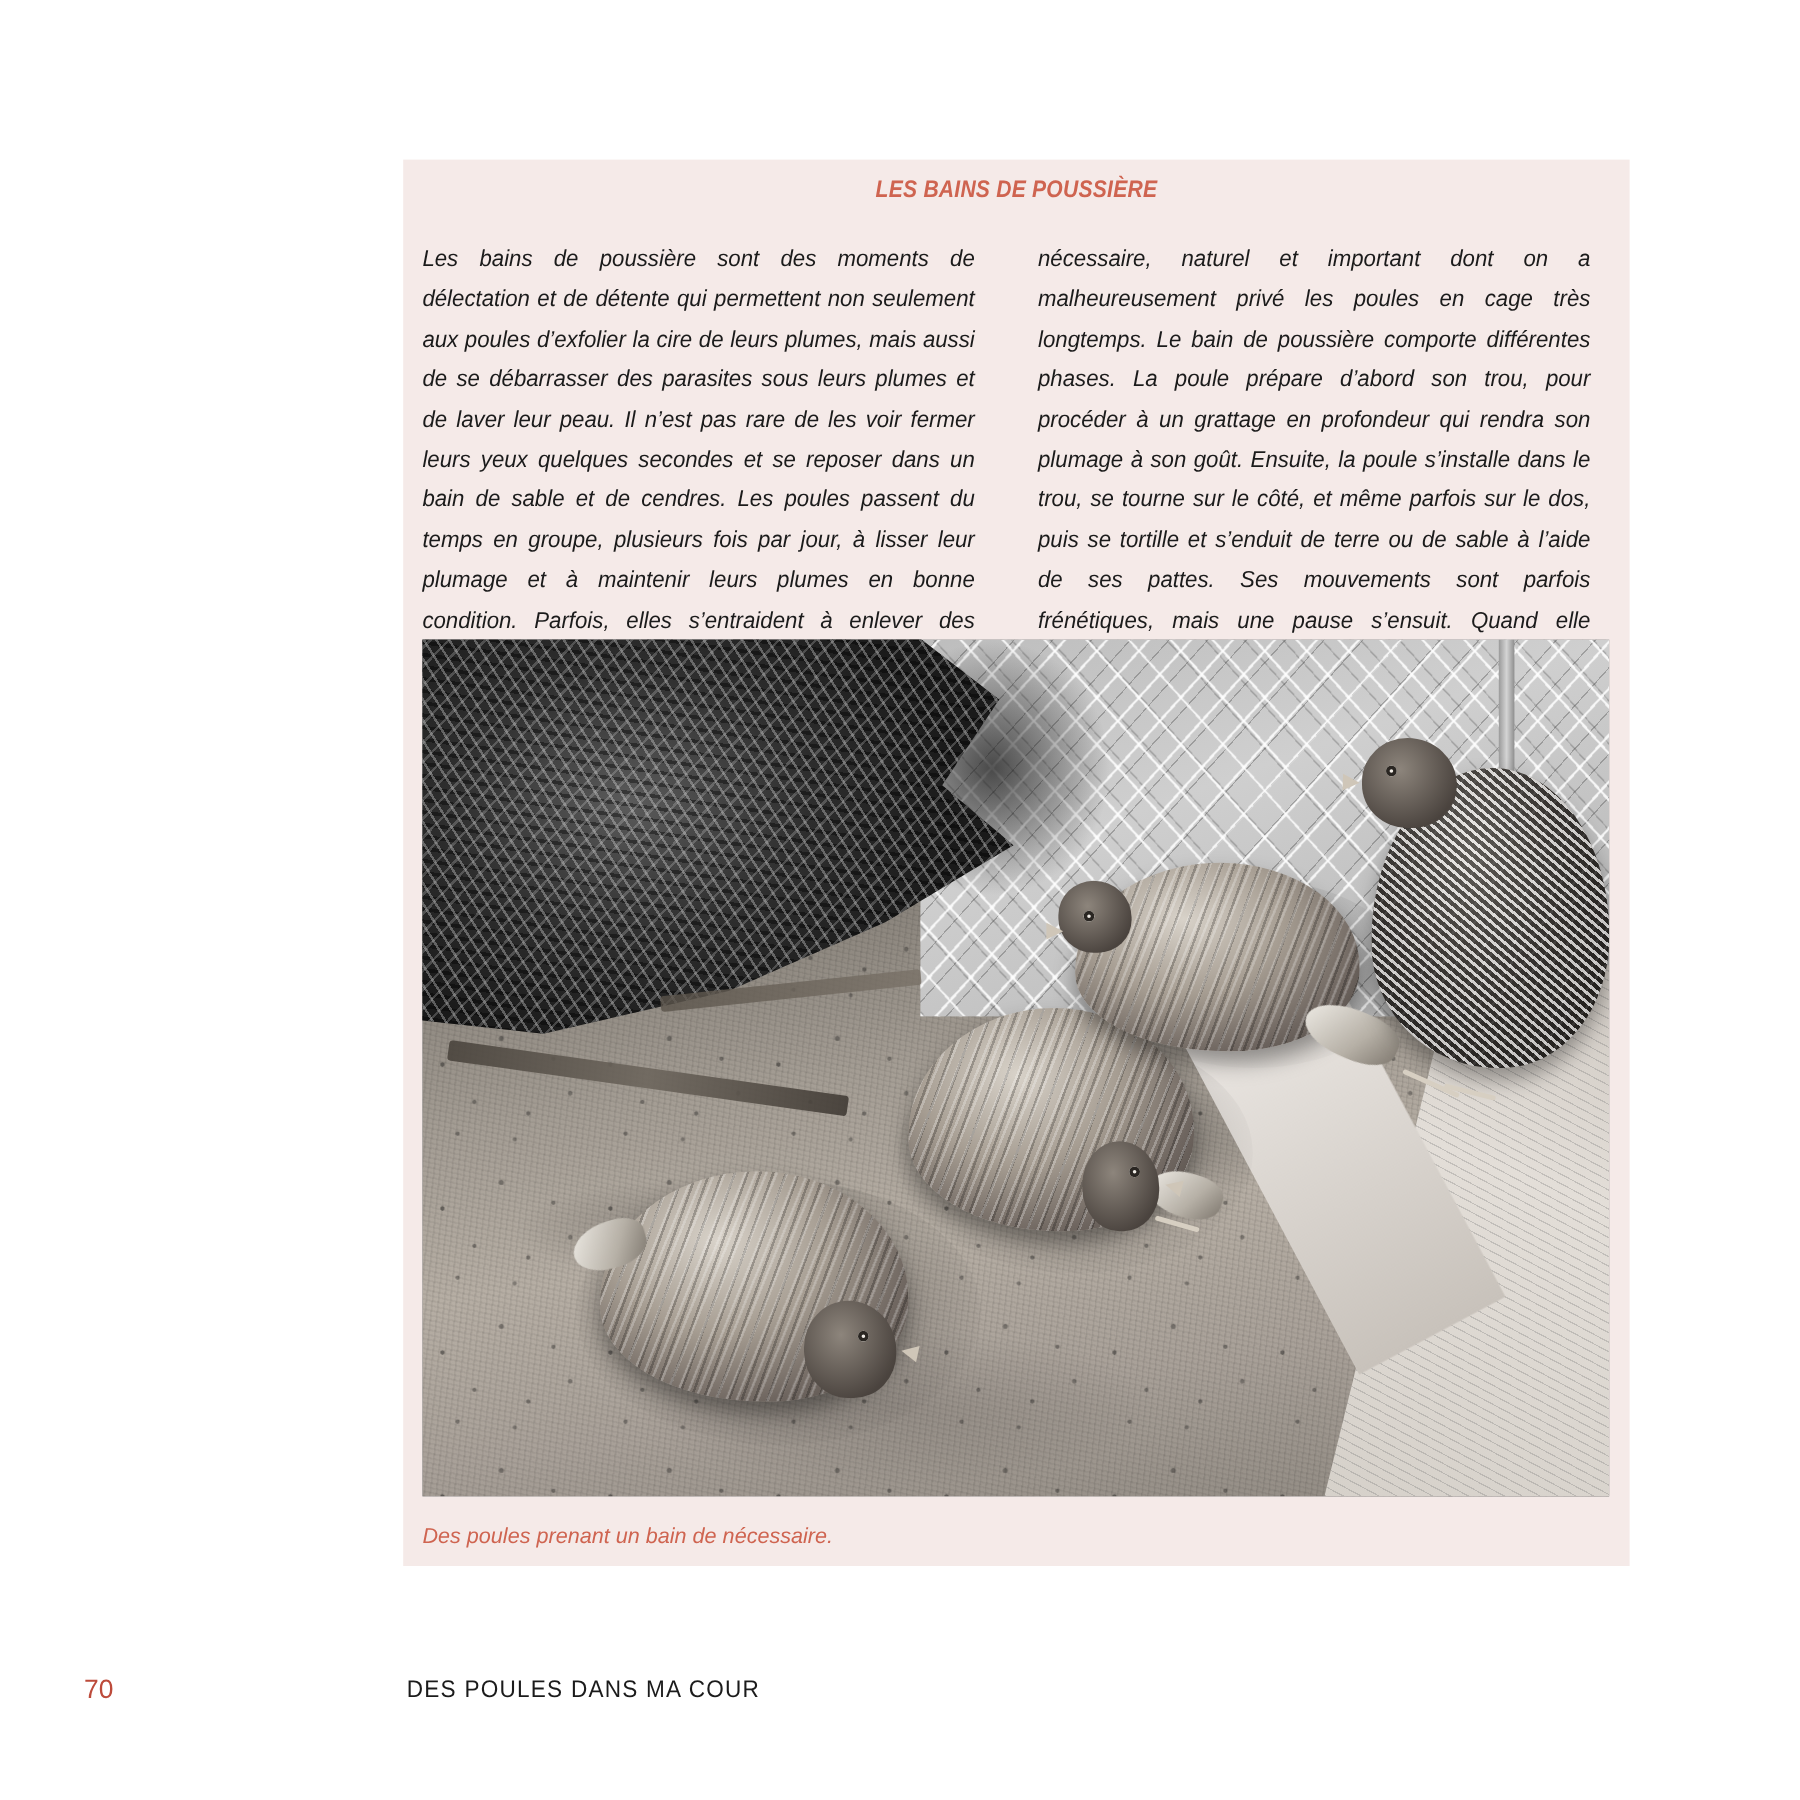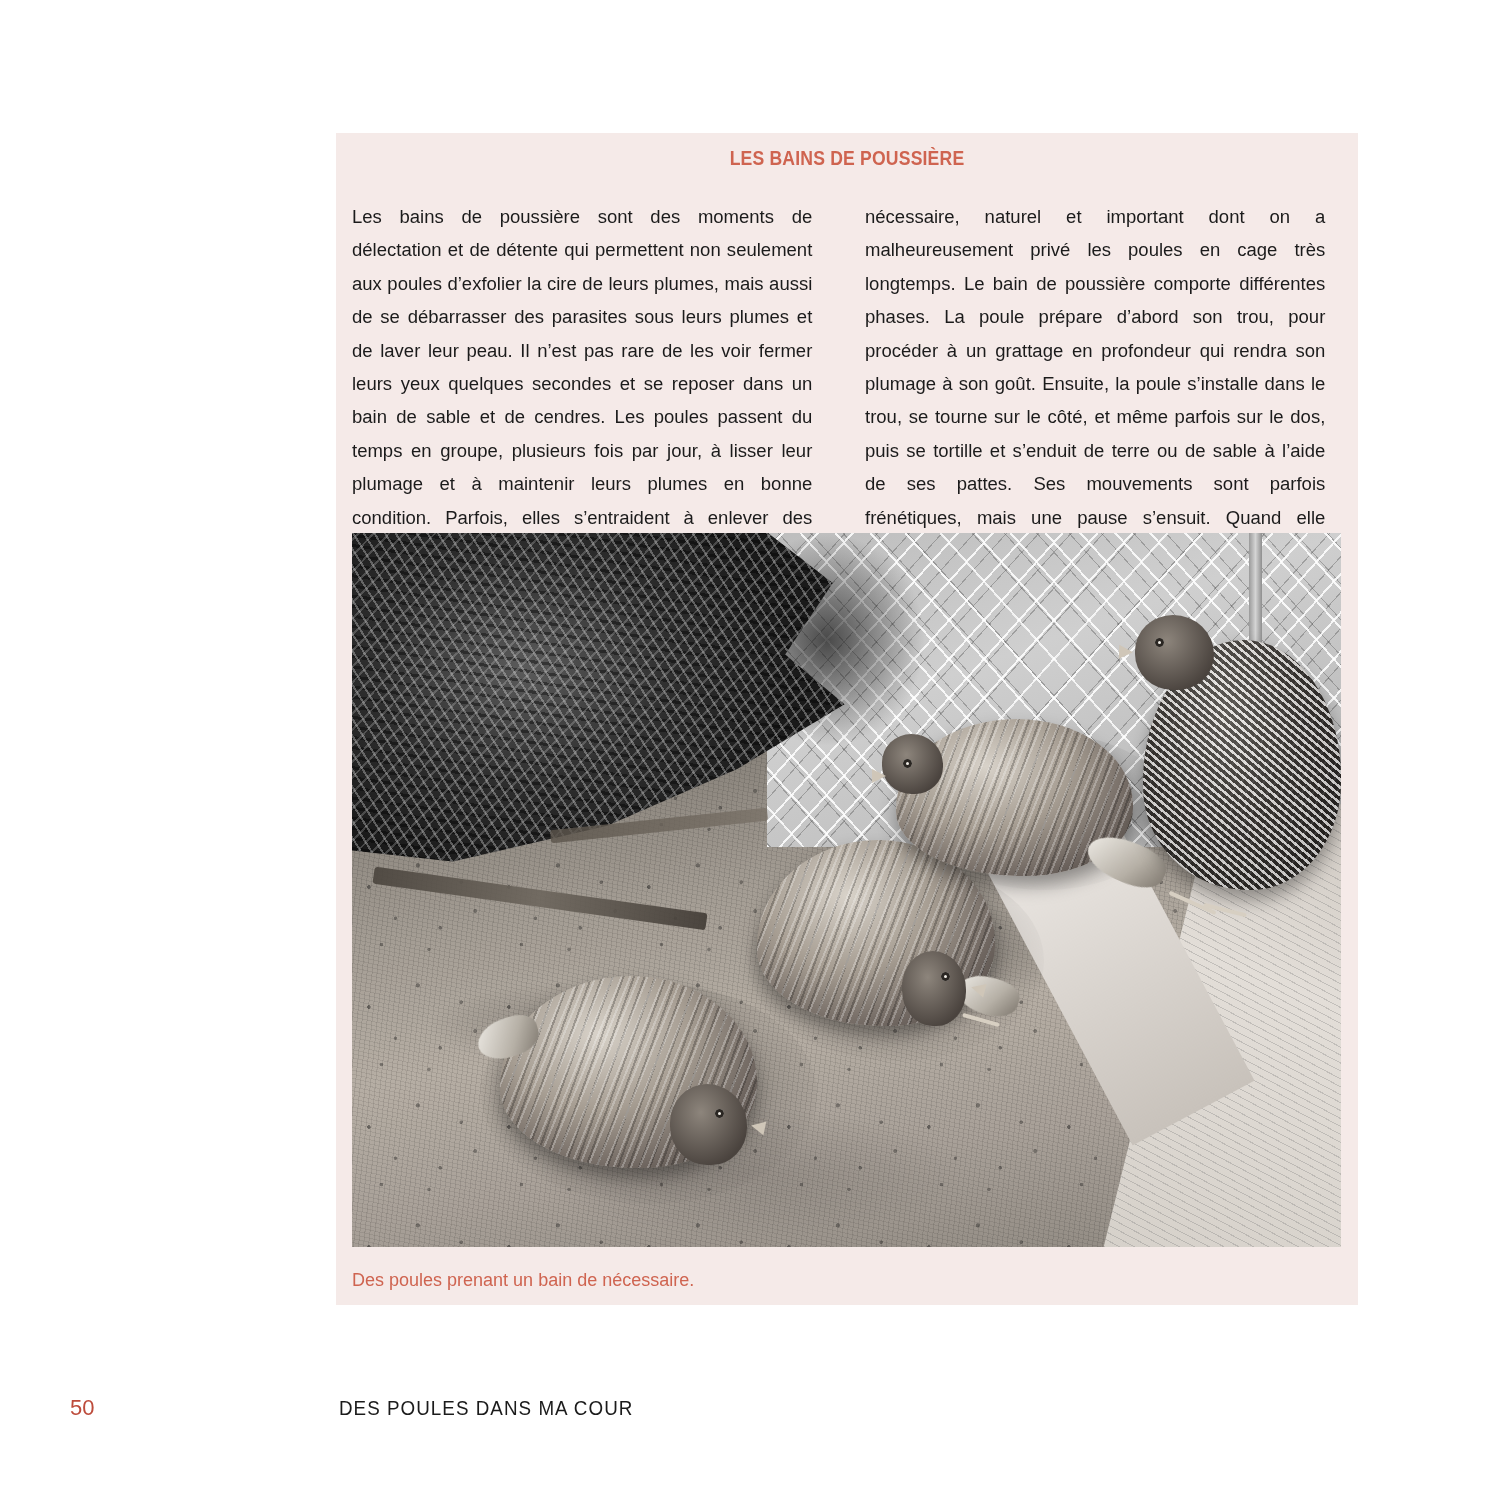--- a/index.html
+++ b/index.html
@@ -11,20 +11,21 @@
     position:relative;
     overflow:hidden;
   }
 
   
   .panel{
     position:absolute;
     left:336px; top:133px;
     width:1022px; height:1172px;
     background:#f5eae8;
+    font-style:italic;
   }
 
   .section-title{
     text-align:center;
     color:#cf6450;
     font-weight:bold;
     font-size:20px;
     letter-spacing:.2px;
     transform:scaleX(.88);
     transform-origin:center center;
@@ -314,15 +315,15 @@
         <div class="foot" style="left:30%; bottom:-9%; width:22%; transform:rotate(14deg);"></div>
       </div>
 
     </div>
   </div>
 
   <div class="caption">Des poules prenant un bain de nécessaire.</div>
 </div>
 
 <div class="footer">
-  <div class="folio">50</div>
+  <div class="folio">70</div>
   <div class="running-head">DES POULES DANS MA COUR</div>
 </div>
 
 </body></html>

